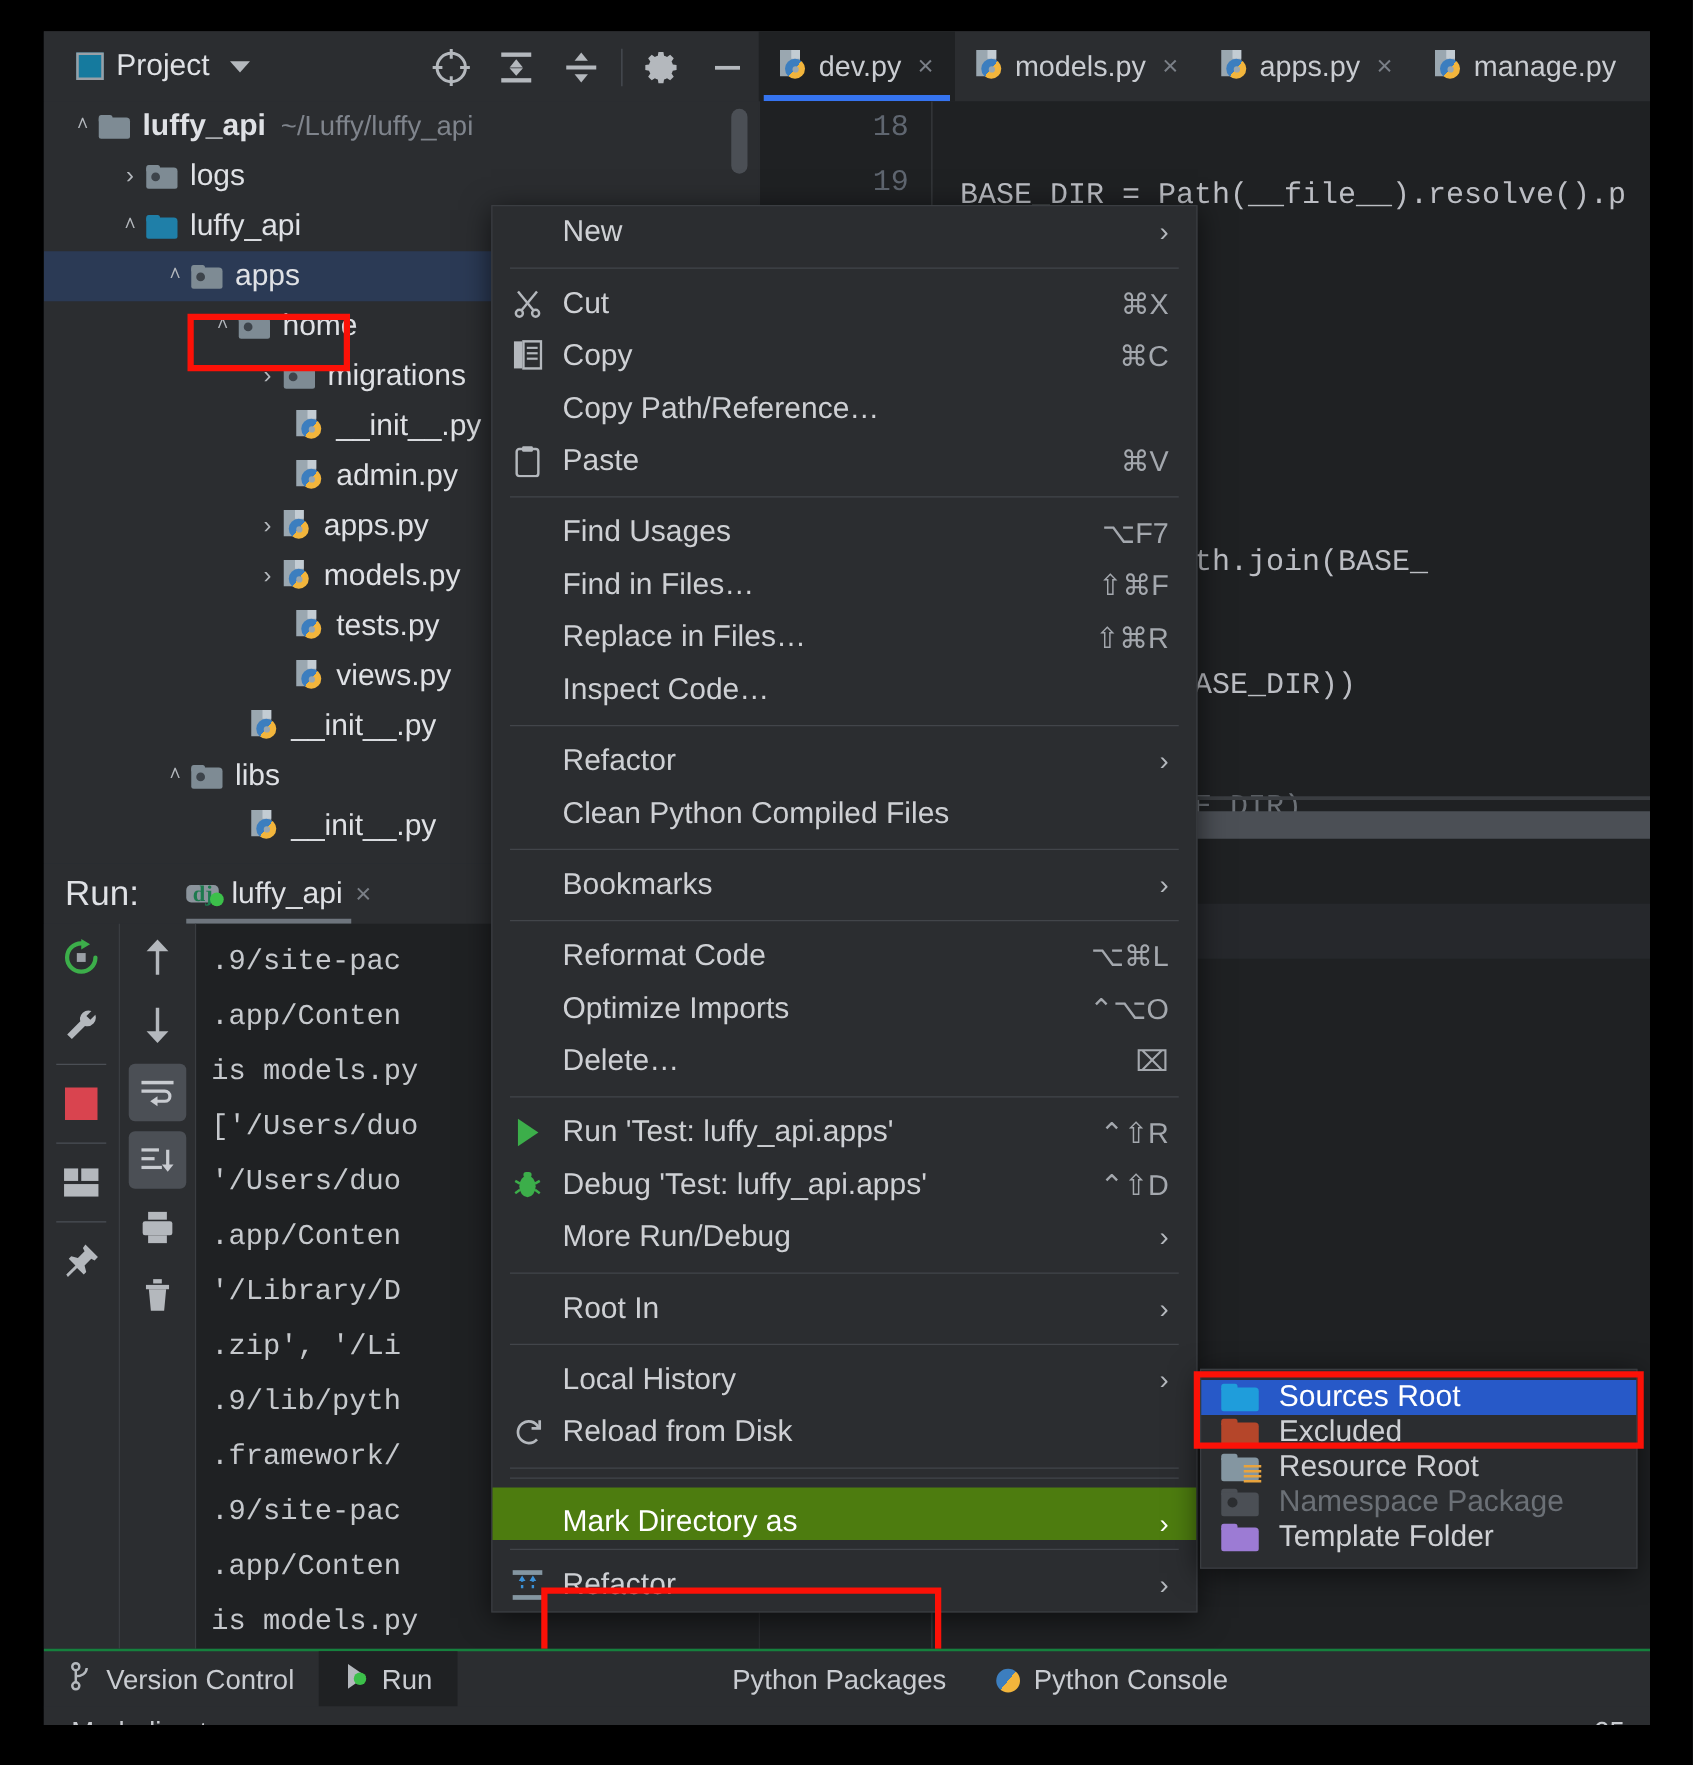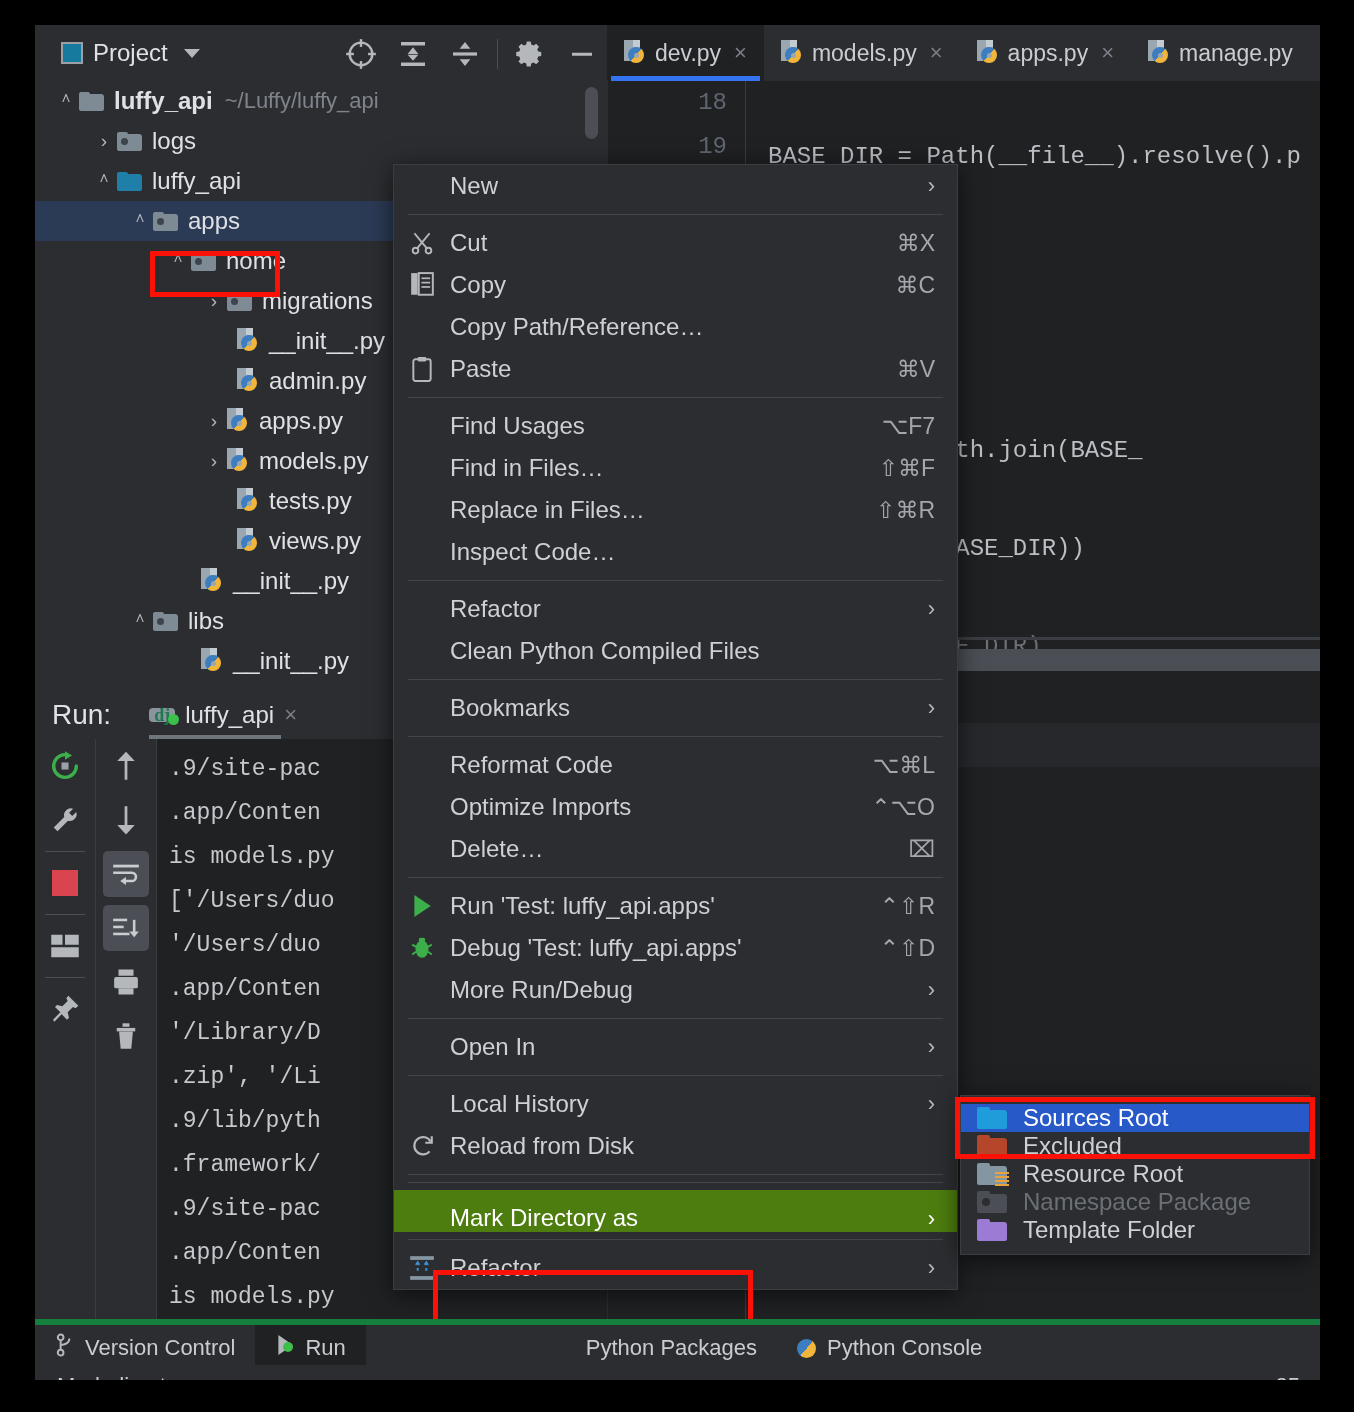--- a/index.html
+++ b/index.html
@@ -105,21 +105,21 @@
   .sfold.exc .b,.sfold.exc .t{background:#b5462a;}
   .sfold.res .b,.sfold.res .t{background:#8496a1;}
   .sfold.ns .b,.sfold.ns .t{background:#4b4f55;}
   .sfold.ns .d{position:absolute;left:5px;top:7px;width:8px;height:8px;border-radius:50%;background:#2b2d30;}
   .sfold.tpl .b,.sfold.tpl .t{background:#9c7bd4;}
   .resbars{position:absolute;right:-2px;bottom:-1px;width:14px;height:14px;}
   .resbars i{display:block;height:2px;background:#e8a33d;margin-bottom:2px;}
   .hl-src{position:absolute;left:920px;top:1072px;width:360px;height:62px;border:5px solid #fc1107;box-sizing:border-box;}
 
   
-  .botbar{position:absolute;left:0;top:1294px;width:1285px;height:46px;background:#2b2d30;border-top:6px solid #15803d;
+  .botbar{position:absolute;left:0;top:1294px;width:1285px;height:46px;background:#2b2d30;border-top:2px solid #15803d;
           display:flex;align-items:center;}
   .bitem{display:flex;align-items:center;gap:10px;padding:0 20px;height:46px;color:#c9ccd1;font-size:22px;white-space:nowrap;}
   .bitem.active{background:#1f2123;}
   .statusbar{position:absolute;left:0;top:1340px;width:1285px;height:42px;background:#2b2d30;display:flex;align-items:center;}
   .stext{color:#c9ccd1;font-size:22px;margin-left:22px;white-space:nowrap;}
   .spos{position:absolute;right:14px;color:#c9ccd1;font-size:22px;}
   .greendot{width:10px;height:10px;border-radius:50%;background:#3cc04a;position:absolute;right:2px;bottom:10px;}
 </style>
 </head>
 <body>
@@ -664,21 +664,21 @@
     </div>
     <div class="mi">
       <span class="micon"></span>
       <span class="mlabel">More Run/Debug</span>
       <span class="marrow">›</span>
     </div>
     <div class="msep"></div>
 
     <div class="mi">
       <span class="micon"></span>
-      <span class="mlabel">Open In</span>
+      <span class="mlabel">Root In</span>
       <span class="marrow">›</span>
     </div>
     <div class="msep"></div>
 
     <div class="mi">
       <span class="micon"></span>
       <span class="mlabel">Local History</span>
       <span class="marrow">›</span>
     </div>
     <div class="mi">

